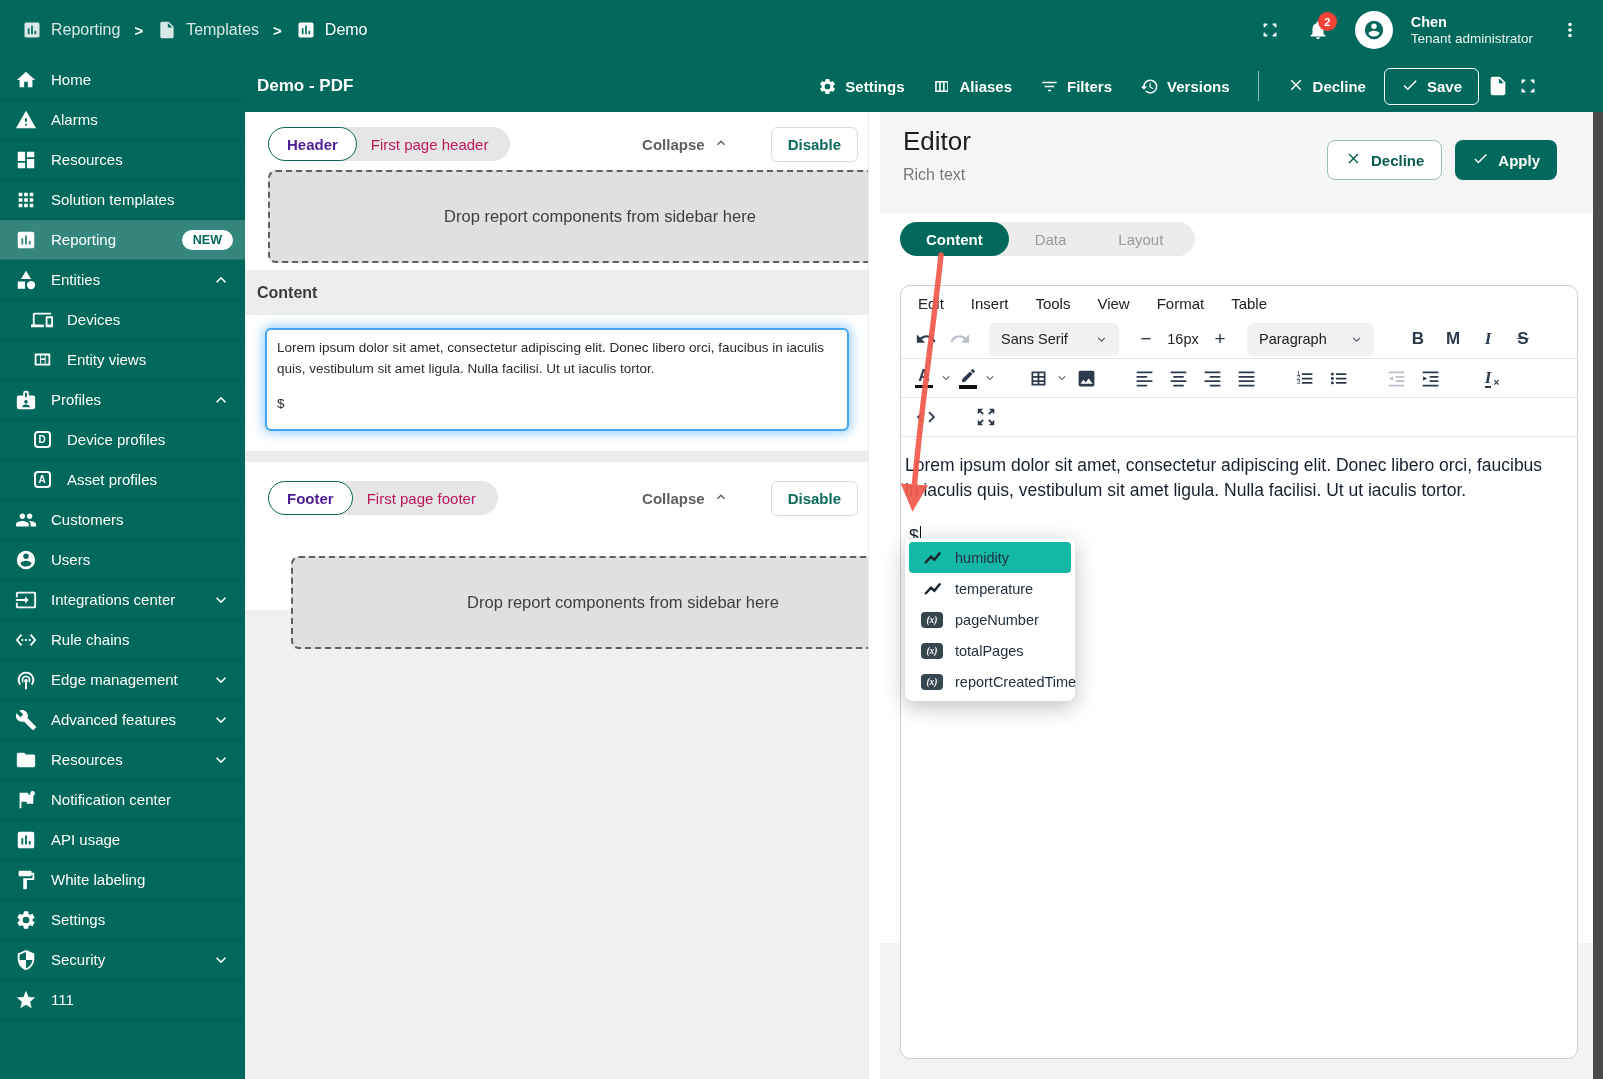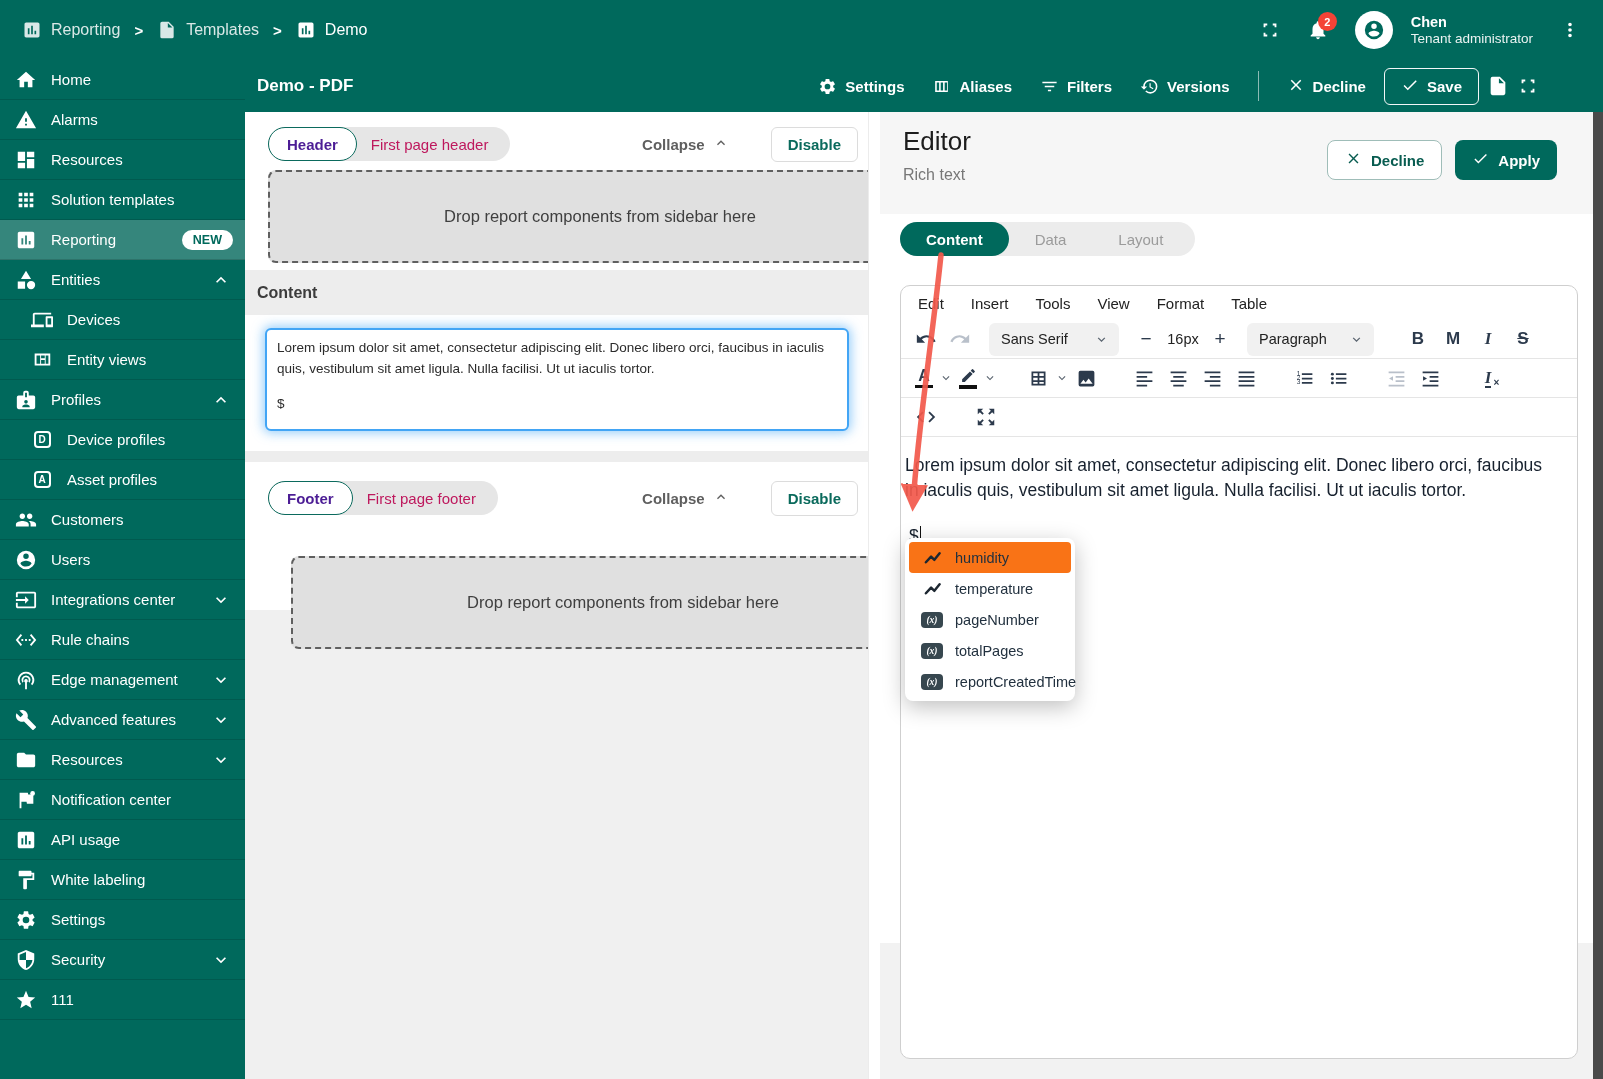--- a/index.html
+++ b/index.html
@@ -121,21 +121,21 @@
   .clearfmt .x { position:absolute; right:-8px; bottom:-2px; font-size:10px; font-style:normal; font-family:"Liberation Sans",sans-serif; }
 
   .rte-content { padding:16px 26px 0 4px; font-size:17.5px; color:#17212e; line-height:1.4; }
   .token-row { display:flex; align-items:center; padding:2px 0 0 4px; margin-top:20px; font-size:17.5px; color:#17212e; }
   .caret { width:1.5px; height:21px; background:#111; margin-left:1px; }
 
   .autocomplete { position:absolute; left:25px; top:426px; width:170px; background:#fff; border-radius:8px;
     box-shadow:0 6px 22px rgba(0,0,0,.25); padding:4px 0; z-index:15; }
   .ac-item { display:flex; align-items:center; gap:12px; height:31px; padding:0 12px; margin:0 4px;
     border-radius:4px; font-size:14.5px; color:#22313f; cursor:pointer; }
-  .ac-item.selected { background:#f97316; }
+  .ac-item.selected { background:#14b8a6; }
   .fx-ic { width:22px; height:16px; background:#37474f; border-radius:4px; color:#fff; font-size:9.5px;
     font-style:italic; font-weight:700; display:flex; align-items:center; justify-content:center; flex:0 0 22px;
     font-family:"Liberation Serif","DejaVu Serif",serif; }
   .ts-ic { display:flex; flex:0 0 22px; justify-content:center; color:#1d2731; }
 
   .arrow-overlay { position:absolute; left:0; top:0; width:713px; height:967px; pointer-events:none; z-index:20; }
 </style>
 </head>
 <body>
 

